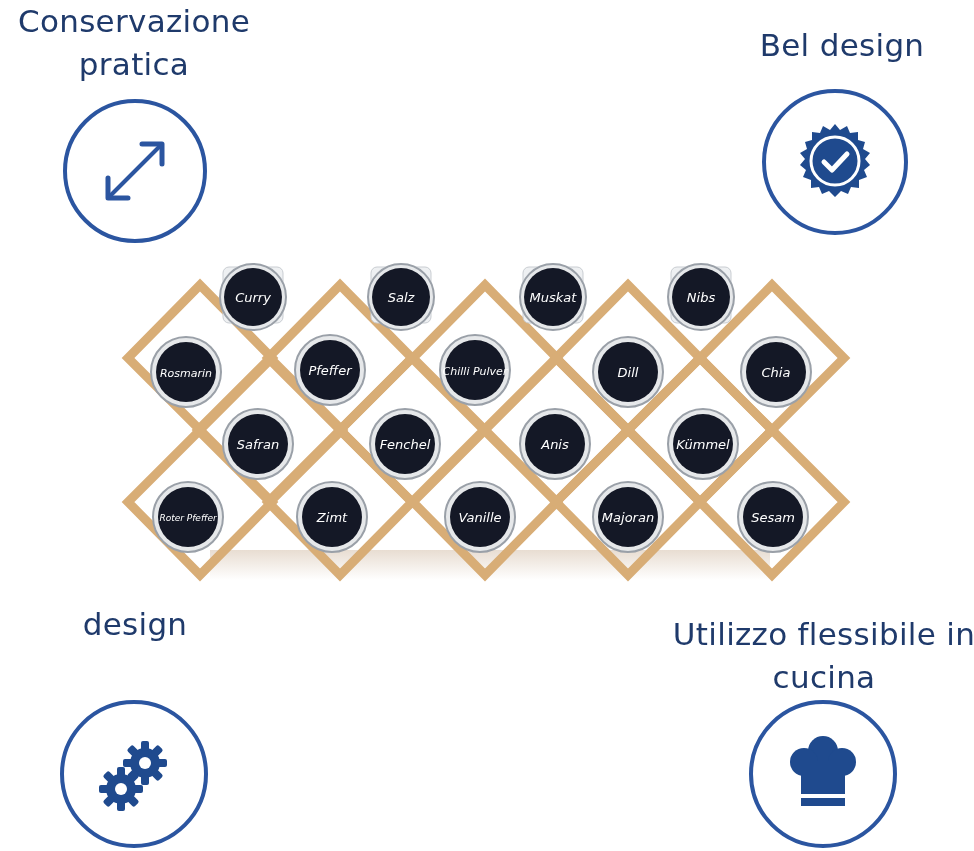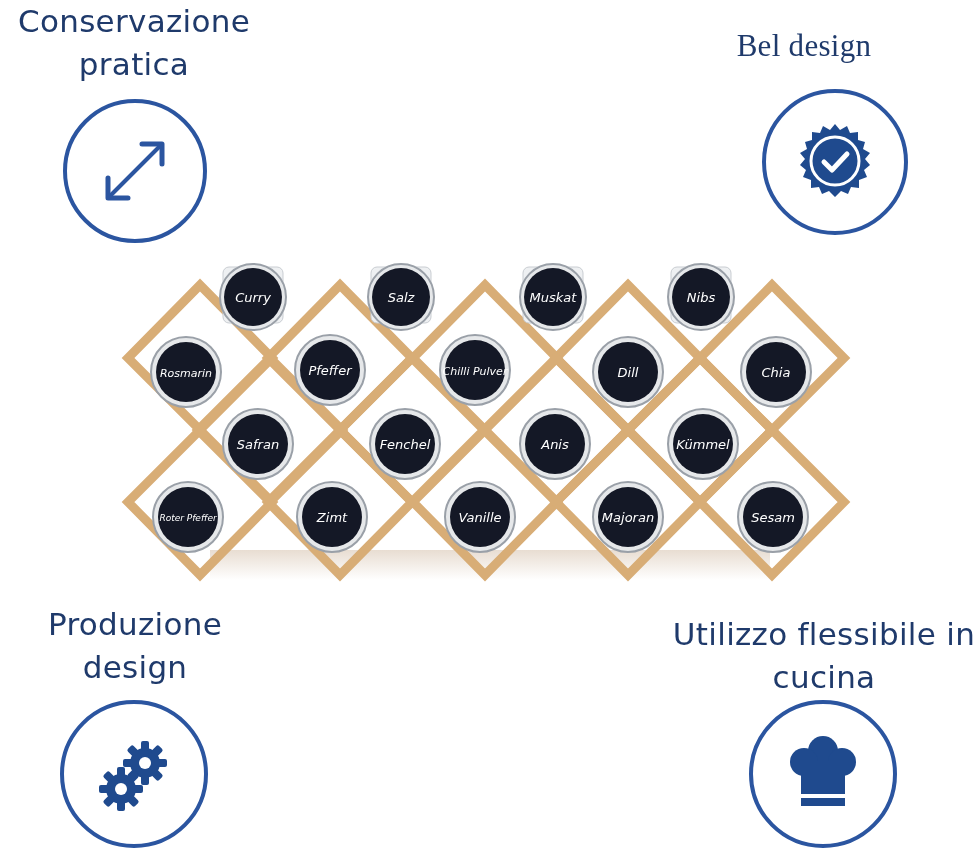--- a/index.html
+++ b/index.html
@@ -18,33 +18,32 @@
   <div>pratica</div>
 </div>
 <div class="icon-circle" style="left:63px;top:99px;width:144px;height:144px;">
   <svg width="90" height="90" viewBox="0 0 90 90">
     <line x1="20" y1="70" x2="70" y2="20" stroke="#2b55a0" stroke-width="4" stroke-linecap="round"></line>
     <polyline points="52,18 72,18 72,38" fill="none" stroke="#2b55a0" stroke-width="5" stroke-linecap="round" stroke-linejoin="round"></polyline>
     <polyline points="18,52 18,72 38,72" fill="none" stroke="#2b55a0" stroke-width="5" stroke-linecap="round" stroke-linejoin="round"></polyline>
   </svg>
 </div>
 
-<div class="feature-title" style="left:694px;top:24px;width:220px;font-family:Liberation Serif, serif;">
+<div class="feature-title" style="left:732px;top:24px;width:220px;">
   <div>Bel design</div>
 </div>
 <div class="icon-circle" style="left:762px;top:89px;width:146px;height:146px;">
   <svg width="84" height="84" viewBox="0 0 84 84">
     <polygon fill="#1f4a8e" points="42,4 47,10 54,6 57,13 65,12 65,20 72,22 70,29 77,33 72,39 77,45 71,50 74,57 66,60 66,68 58,67 55,74 48,71 42,77 36,71 29,74 26,67 18,68 18,60 10,57 13,50 7,45 12,39 7,33 14,29 12,22 19,20 19,12 27,13 30,6 37,10"></polygon>
     <circle cx="42" cy="41" r="24" fill="none" stroke="#ffffff" stroke-width="3"></circle>
     <polyline points="31,42 39,50 54,34" fill="none" stroke="#ffffff" stroke-width="5" stroke-linecap="round" stroke-linejoin="round"></polyline>
   </svg>
 </div>
 
 <div class="feature-title" style="left:20px;top:603px;width:230px;">
-  <div>Produzione</div>
   <div>design</div>
 </div>
 <div class="icon-circle" style="left:60px;top:700px;width:148px;height:148px;">
   <svg width="90" height="90" viewBox="0 0 90 90">
     <g transform="translate(56,34)">
       <circle r="15" fill="#1f4a8e"></circle>
       <g fill="#1f4a8e">
         <rect x="-4" y="-22" width="8" height="10" rx="2"></rect>
         <rect x="-4" y="12" width="8" height="10" rx="2"></rect>
         <rect x="-22" y="-4" width="10" height="8" rx="2"></rect>

